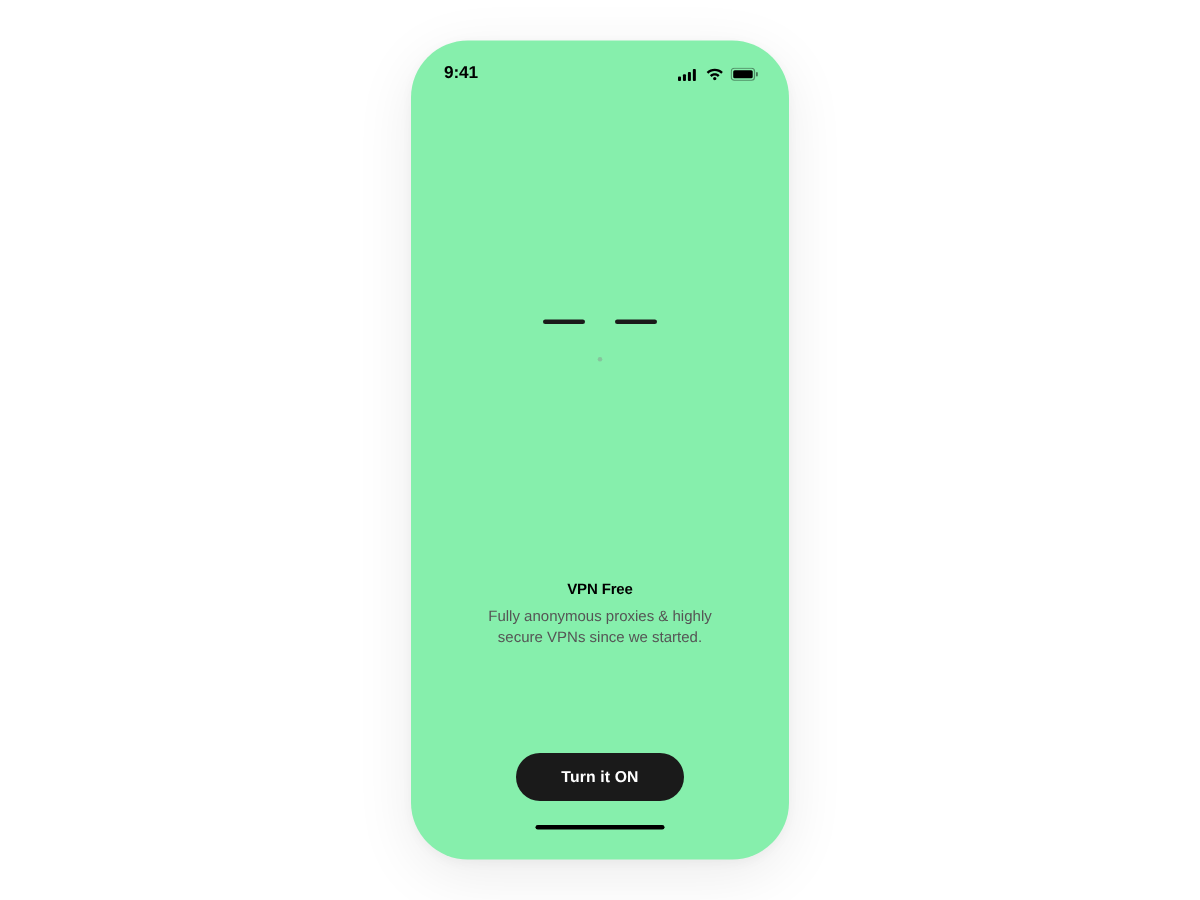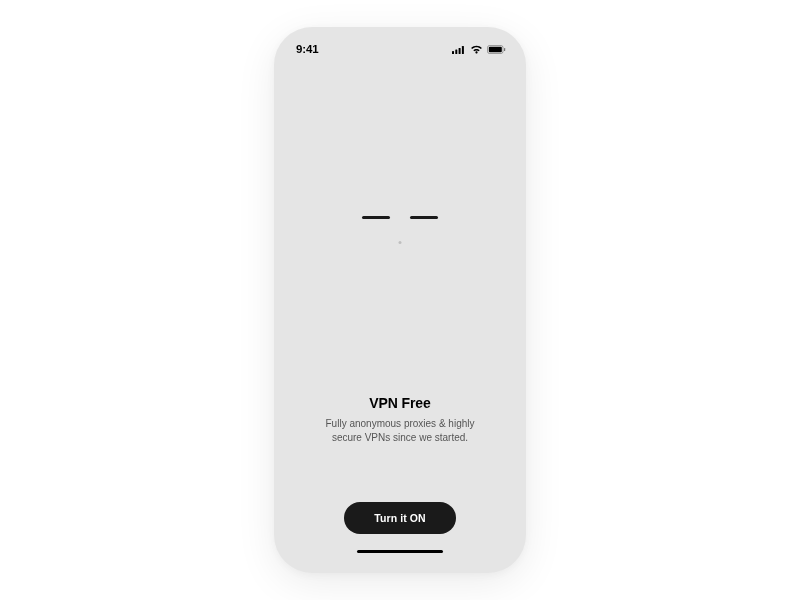--- a/index.html
+++ b/index.html
@@ -12,21 +12,21 @@
       height: 600px;
       background: #ffffff;
       display: flex;
       align-items: center;
       justify-content: center;
       font-family: -apple-system, BlinkMacSystemFont, "Segoe UI", Helvetica, Arial, sans-serif;
     }
     .phone {
       width: 252px;
       height: 546px;
-      background: #e5e5e5;
+      background: #86efac;
       border-radius: 38px;
       box-shadow: 0 10px 40px rgba(0,0,0,0.08), 0 2px 8px rgba(0,0,0,0.04);
       position: relative;
       display: flex;
       flex-direction: column;
       overflow: hidden;
     }
     .status-bar {
       height: 34px;
       display: flex;
@@ -72,32 +72,32 @@
       left: 50%;
       transform: translateX(-50%);
       margin-top: 30px;
       opacity: 0.4;
     }
     .content {
       padding: 0 26px 14px;
       text-align: center;
     }
     .title {
-      font-size: 14px;
+      font-size: 10px;
       font-weight: 700;
       color: #000;
       margin-bottom: 6px;
       letter-spacing: -0.1px;
     }
     .subtitle {
       font-size: 10px;
       line-height: 1.4;
       color: #555;
       padding: 0 10px;
-      margin-bottom: 10px;
+      margin-bottom: 22px;
     }
     .cta {
       display: inline-block;
       background: #1a1a1a;
       color: #fff;
       font-size: 10.5px;
       font-weight: 600;
       padding: 10px 30px;
       border-radius: 22px;
       border: none;

